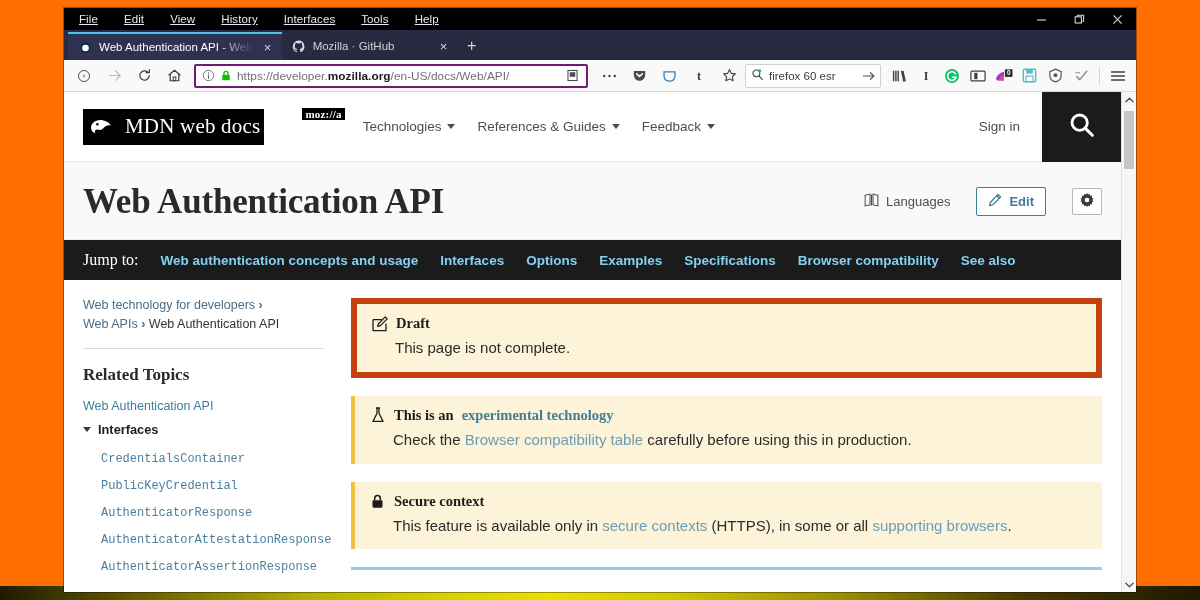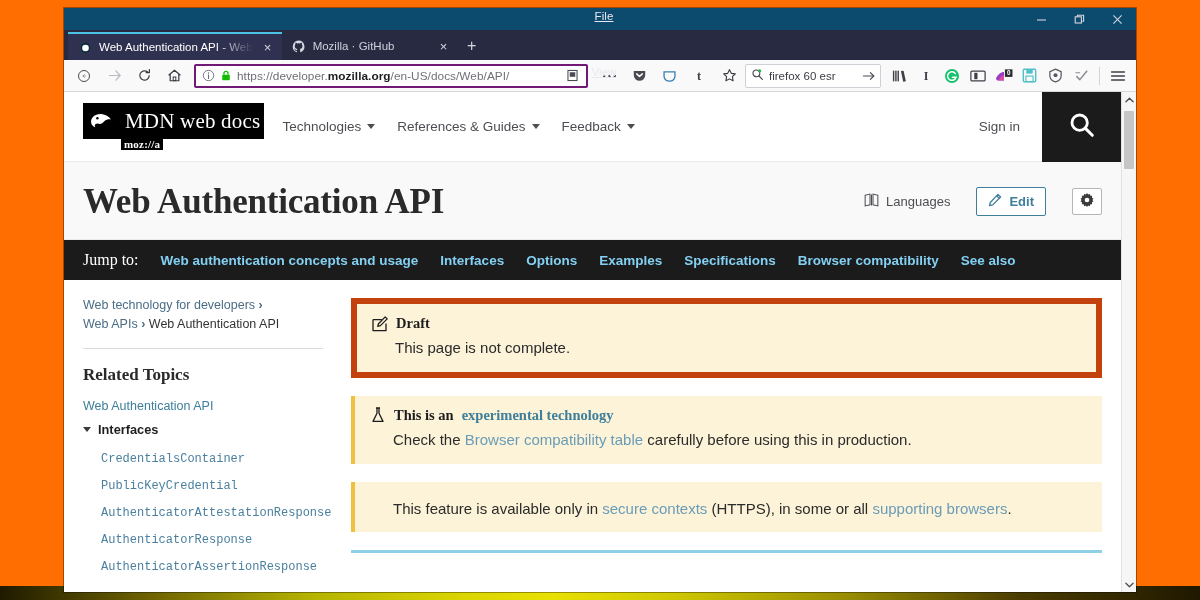--- a/index.html
+++ b/index.html
@@ -27,25 +27,24 @@
     width: 1072px; height: 584px;
     background: #fff;
     box-shadow: 0 0 0 1px rgba(0,0,0,0.35);
     overflow: hidden;
     display: flex; flex-direction: column;
   }
 
   
   .menubar {
     height: 22px;
-    background: #0c4a6e;
+    background: #000000;
     display: flex; align-items: center;
     padding-left: 8px; gap: 12px;
     position: relative;
-    flex-direction: column;
   }
   .menubar-item {
     color: #e8e8ef;
     font-size: 11.5px;
     padding: 2px 7px;
     letter-spacing: .1px;
     white-space: nowrap;
   }
   .menubar-item u { text-decoration: underline; }
   .wincontrols {
@@ -182,21 +181,21 @@
 
   
   .mdn-header {
     height: 70px;
     background: #fff;
     border-bottom: 1px solid #eaeaea;
     display: flex; align-items: center;
     padding-left: 19px;
     flex: 0 0 70px;
   }
-  .mdn-logo { display:flex; flex-direction: column; align-items:flex-start; margin-right: 10px; }
+  .mdn-logo { display:flex; align-items:flex-start; margin-right: 10px; }
   .mdn-logo-row { display:flex; align-items:stretch; }
   .mdn-dino {
     width: 38px; height: 36px;
     background: #000;
     display:flex; align-items:center; justify-content:center;
   }
   .mdn-wordmark {
     background: #000; color:#fff;
     font-family: "Liberation Serif", serif;
     font-size: 21px; font-weight: 400;
@@ -674,22 +673,22 @@
           <hr class="sb-hr">
           <div class="related-title">Related Topics</div>
           <a class="sb-top-link">Web Authentication API</a>
           <div class="sb-group">
             <span class="sb-caret"></span>
             <span class="sb-group-label">Interfaces</span>
           </div>
           <ul class="sb-list">
             <li><a class="sb-item">CredentialsContainer</a></li>
             <li><a class="sb-item">PublicKeyCredential</a></li>
+            <li><a class="sb-item">AuthenticatorResponse</a></li>
             <li><a class="sb-item">AuthenticatorAttestationResponse</a></li>
-            <li><a class="sb-item">AuthenticatorResponse</a></li>
             <li><a class="sb-item">AuthenticatorAssertionResponse</a></li>
           </ul>
         </div>
 
         <div class="main-col">
 
           <div class="notice bordered">
             <div class="notice-head">
               <span class="notice-icon">
                 <svg width="16" height="16" viewBox="0 0 16 16">
@@ -709,20 +708,29 @@
                     <path d="M5 1h4M6 1.2v5L2 14.4h10L8 6.2v-5" fill="none" stroke="#1c1c1c" stroke-width="1.3" stroke-linejoin="round"></path>
                   </svg>
               </span>
               <span>This is an </span>
                 <a class="lnk">experimental technology</a>
             </div>
             <div class="notice-body"><span>Check the </span><a class="lnk">Browser compatibility table</a><span> carefully before using this in production.</span></div>
           </div>
 
           <div class="notice leftbar">
+            <div class="notice-head">
+              <span class="notice-icon">
+                <svg width="13" height="15" viewBox="0 0 14 16">
+                    <rect x="1.6" y="6.6" width="10.8" height="8" rx="1.2" fill="#1c1c1c"></rect>
+                    <path d="M4 6.6V4.6a3 3 0 0 1 6 0v2" fill="none" stroke="#1c1c1c" stroke-width="1.7"></path>
+                  </svg>
+              </span>
+              <span>Secure context</span>
+            </div>
             <div class="notice-body"><span>This feature is available only in </span><a class="lnk">secure contexts</a><span> (HTTPS), in some or all </span><a class="lnk">supporting browsers</a><span>.</span></div>
           </div>
 
           <hr class="blue-hr">
         </div>
       </div>
     </div>
 
     <div class="scrollbar">
       <div class="sb-arrow">

